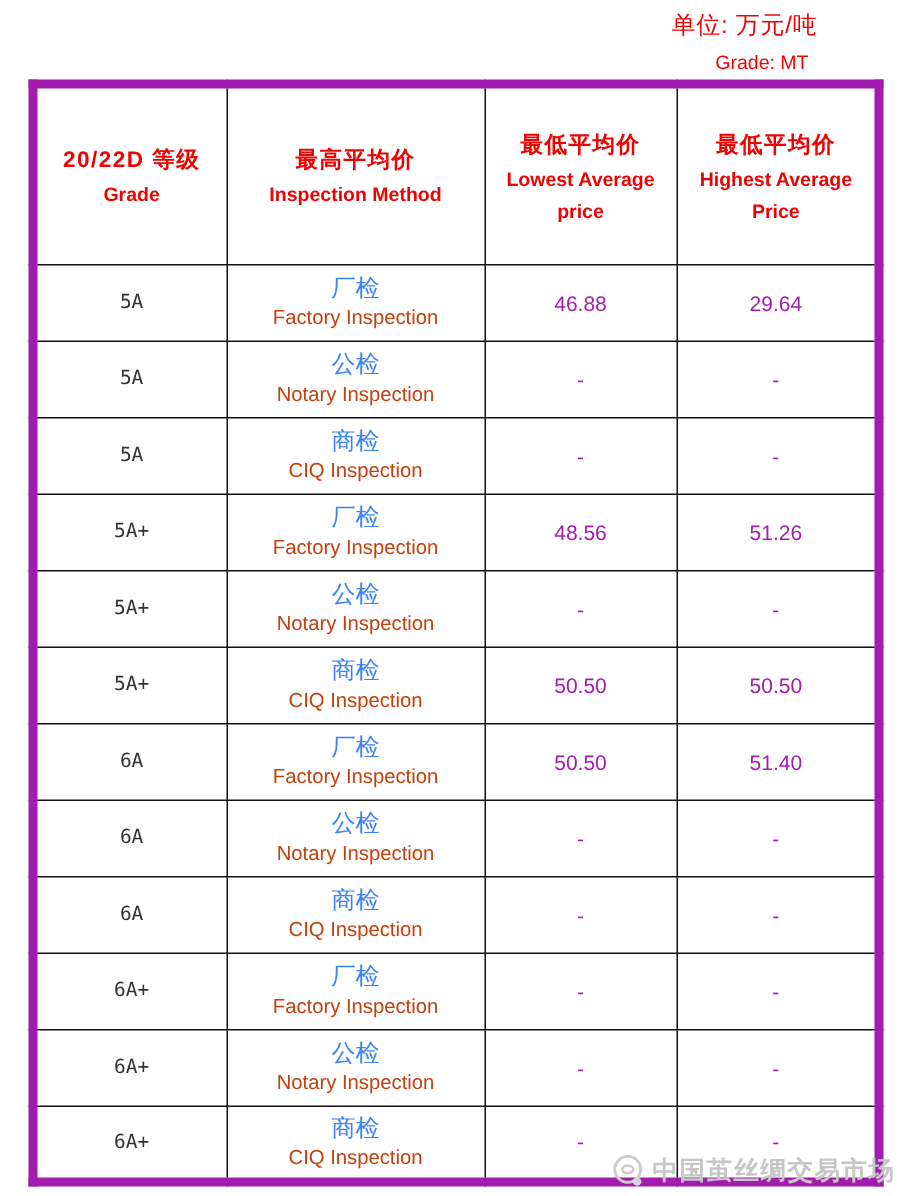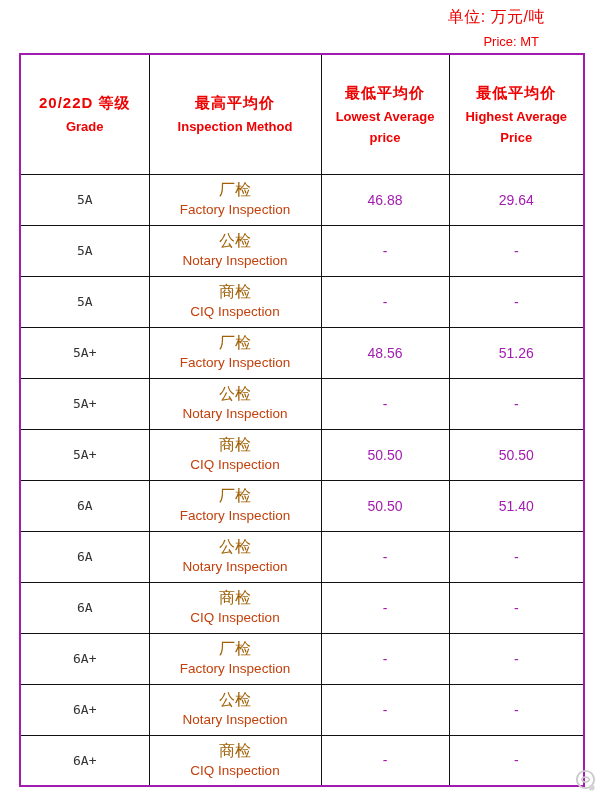--- a/index.html
+++ b/index.html
@@ -26,21 +26,21 @@
 
   
   table.price-table {
     position: absolute;
     left: 19px;
     top: 53px;
     width: 564px;
     border-collapse: collapse;
     table-layout: fixed;
     background: #ffffff;
-    border: 2px solid #a21caf;
+    border: 6px solid #a21caf;
   }
   .price-table th, .price-table td {
     border: 1px solid #111111;
     text-align: center;
     vertical-align: middle;
     padding: 0;
     overflow: hidden;
   }
   .price-table thead tr { height: 120px; }
   .price-table tbody tr { height: 51px; }
@@ -61,21 +61,21 @@
 
   .grade-cell {
     font-family: "DejaVu Sans Mono", monospace;
     font-size: 13px;
     color: #333333;
     margin-left: 20px;
   }
   .m-cn {
     font-family: "DejaVu Serif", serif;
     font-size: 16px;
-    color: #a16207;
+    color: #3b82f6;
     margin-bottom: 3px;
     line-height: 1.15;
   }
   .m-en {
     font-size: 13.5px;
     color: #c2410c;
     line-height: 1.15;
   }
   .value-cell {
     font-size: 14px;
@@ -98,21 +98,21 @@
   }
   .watermark svg { display: block; }
 </style>
 </head>
 <body>
 
 <div class="page">
 
   <div class="unit-block">
     <div class="unit-cn">单位: 万元/吨</div>
-    <div class="unit-en">Price: MT</div>
+    <div class="unit-en">Grade: MT</div>
   </div>
 
   <table class="price-table">
     <colgroup>
       <col style="width:129px">
       <col style="width:172px">
       <col style="width:128px">
       <col style="width:135px">
     </colgroup>
     <thead>
@@ -283,15 +283,16 @@
   </tr>
 </tbody>
   </table>
 
   <div class="watermark">
     <svg width="23" height="23" viewBox="0 0 24 24" fill="none">
       <circle cx="12" cy="11" r="9" stroke="#cccccc" stroke-width="2"></circle>
       <path d="M8 11 C 9 7.5, 15 7.5, 16 11 C 15 14.5, 9 14.5, 8 11 Z" stroke="#cccccc" stroke-width="1.6" fill="none"></path>
       <circle cx="18.5" cy="19.5" r="3" fill="#d4d4d4"></circle>
     </svg>
+    <span>中国茧丝绸交易市场</span>
   </div>
 
 </div>
 
 </body></html>

